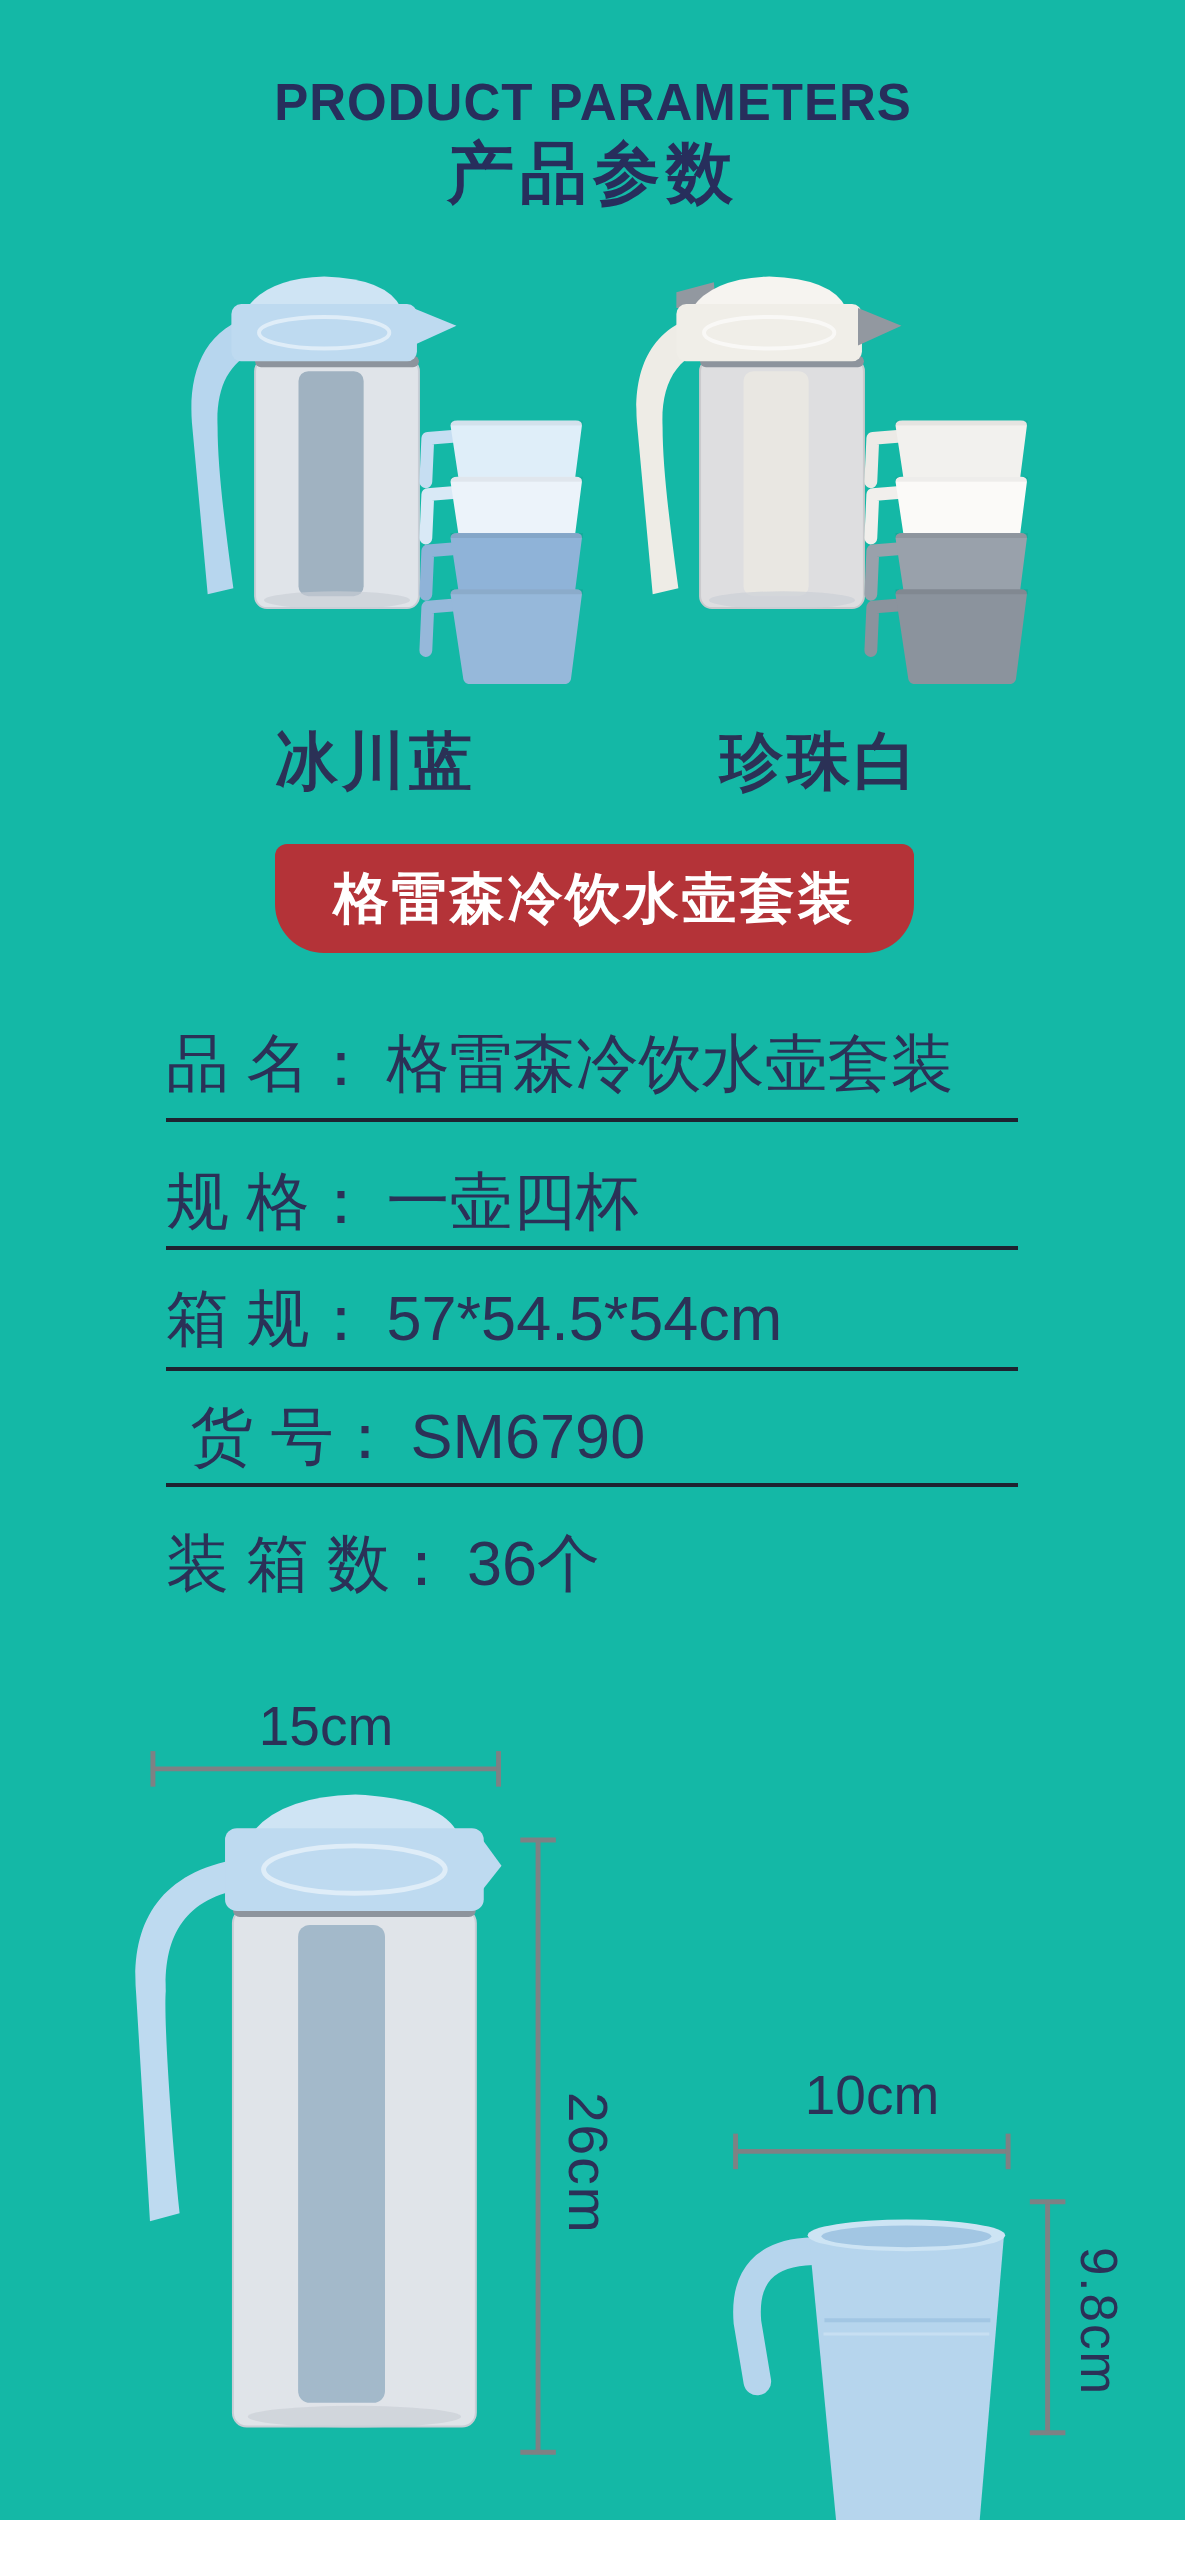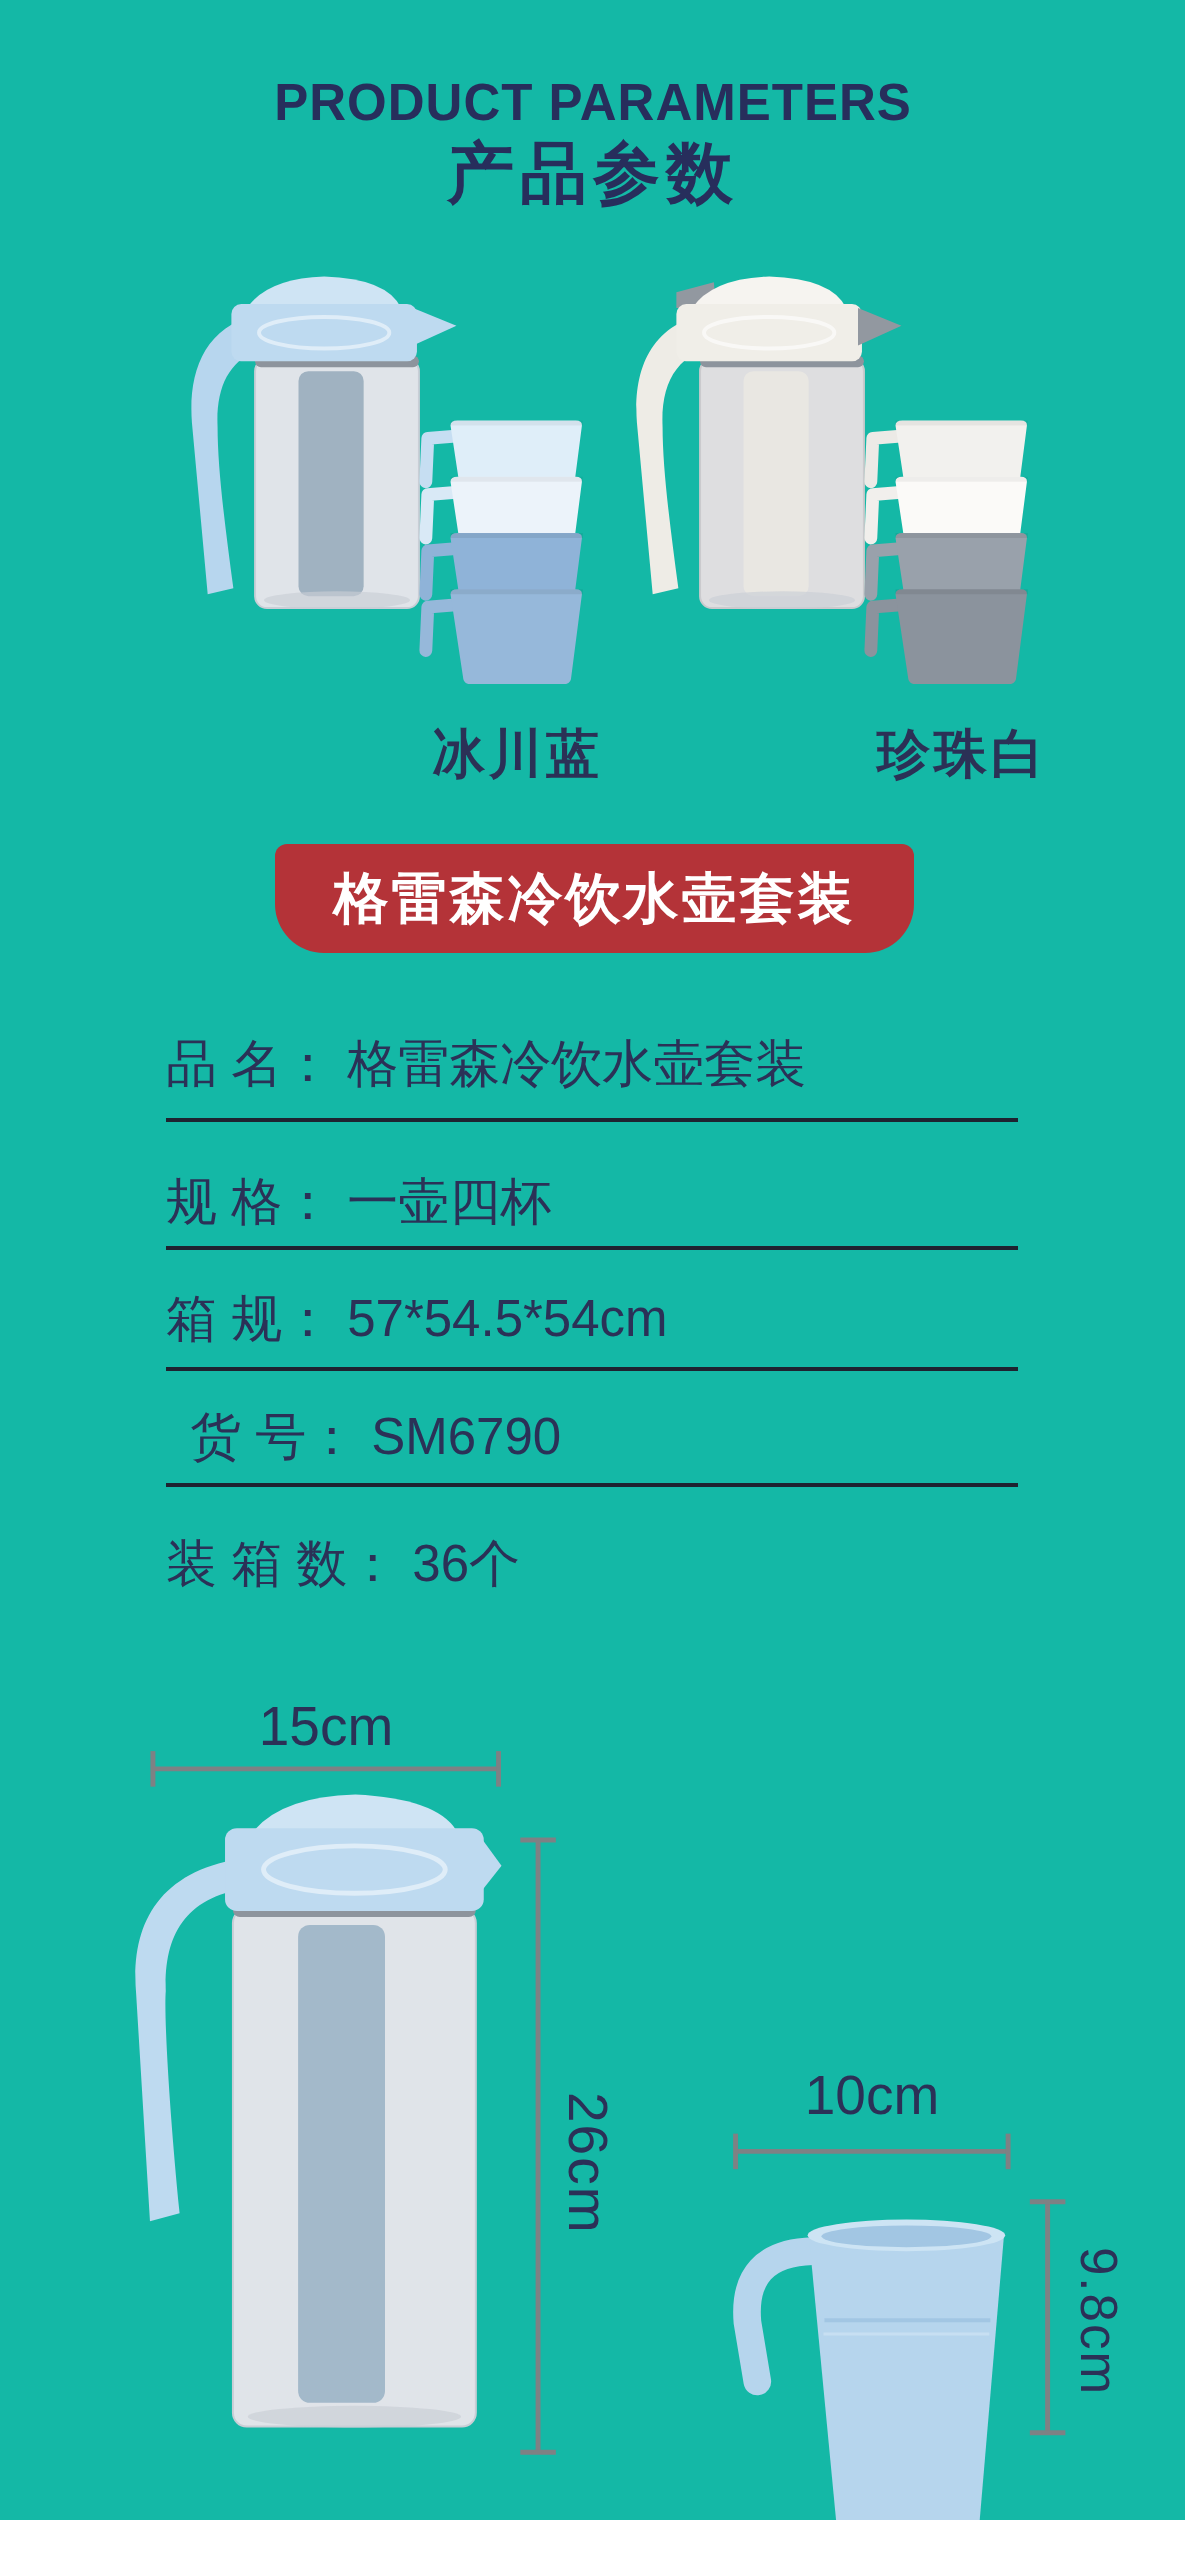--- a/index.html
+++ b/index.html
@@ -14,33 +14,33 @@
   
   .title-en{left:0;top:73px;width:1186px;text-align:center;
     font-size:51px;font-weight:bold;color:#272e5c;letter-spacing:1px;}
   .title-zh{left:0;top:128px;width:1186px;text-align:center;
     font-size:67px;font-weight:600;color:#272e5c;letter-spacing:6px;}
 
   
   .figure{width:455px;height:458px;}
   .figure-blue{left:148px;top:233px;}
   .figure-white{left:593px;top:233px;}
-  .product-label{top:719px;width:455px;text-align:right;
-    font-size:53px;font-weight:600;color:#2b3156;letter-spacing:4px;}
+  .product-label{top:719px;width:455px;text-align:center;
+    font-size:63px;font-weight:600;color:#2b3156;letter-spacing:4px;}
   .label-blue{left:148px;}
   .label-white{left:593px;}
 
   
   .banner{left:275px;top:844px;width:639px;height:109px;background:#b43338;
     border-radius:12px 12px 49px 49px;display:flex;align-items:center;justify-content:center;}
   .banner-text{color:#ffffff;font-size:55px;font-weight:bold;letter-spacing:3px;}
 
   
   .spec-row{left:166px;width:852px;height:61px;line-height:61px;
-    font-size:51px;font-weight:500;color:#2b3157;white-space:nowrap;}
+    font-size:63px;font-weight:500;color:#2b3157;white-space:nowrap;}
   .spec-value{margin-left:14px;}
   .row1{top:1033px;}.row2{top:1171px;}.row3{top:1288px;}.row4{top:1406px;margin-left:24px;}.row5{top:1533px;}
   .divider{left:166px;width:852px;height:4px;background:#1e2330;}
   .div1{top:1118px;}.div2{top:1246px;}.div3{top:1367px;}.div4{top:1483px;}
 
   
   .dim-label{font-size:55px;font-weight:500;color:#2b3157;}
   .dim-15{left:227px;top:1694px;width:198px;text-align:center;}
   .dim-26{left:545px;top:2053px;width:75px;height:221px;
     writing-mode:vertical-rl;text-align:center;letter-spacing:2px;}

